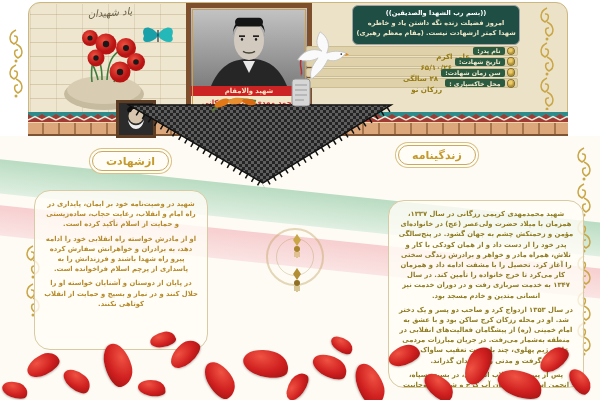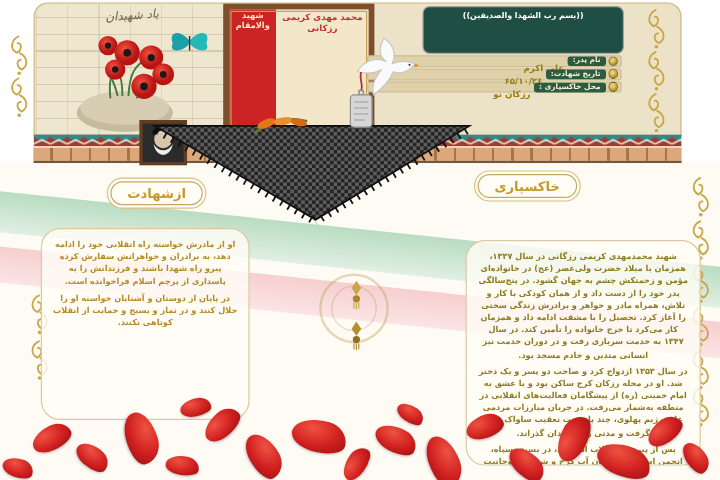--- a/index.html
+++ b/index.html
@@ -34,21 +34,21 @@
     font-size:10px; color:#6b6248; text-align:center;
     transform:rotate(-4deg); direction:rtl;
   }
   .poppies { left:32px; top:18px; }
   
   .photo-frame {
     left:186px; top:3px; width:126px; height:110px;
     border:5px solid #7e4f2c;
     outline:1px solid #c9a05a; outline-offset:-7px;
     background:#f0e3c6;
-    display:flex; 
+    display:flex; flex-direction:column;
   }
   .photo-img { flex:1; width:100%; display:block; }
   .cap1 { background:#cc2424; color:#ffe9c8; font-size:6.8px; font-weight:bold; text-align:center; padding:1px 0; direction:rtl; }
   .cap2 { background:#f3e7c9; color:#c23030; font-size:7.2px; font-weight:bold; text-align:center; padding:1.5px 0; direction:rtl; }
 
   
   .quote-box {
     left:352px; top:5px; width:168px; height:40px;
     background:#1f4f44;
     border:1px solid #a3a3a3; border-radius:6px;
@@ -218,32 +218,39 @@
     <circle cx="51" cy="29" r="1.2" fill="#222"></circle>
       <circle cx="65" cy="29" r="1.2" fill="#222"></circle>
     <path d="M52 40 C55 42 61 42 64 40" stroke="#443" stroke-width="1.4" fill="none"></path>
   </svg>
   <div class="cap1">شهید والامقام</div>
   <div class="cap2">محمد مهدی کریمی رزکانی</div>
 </div>
 
 <div class="abs quote-box">
   <div class="q1">((بسم رب الشهدا والصدیقین))</div>
+  <div>امروز فضیلت زنده نگه داشتن یاد و خاطره</div>
+  <div>شهدا کمتر ازشهادت نیست. (مقام معظم رهبری)</div>
 </div>
 
 <div class="abs fields">
   <div class="field-row">
     <span class="f-bullet"></span>
     <span class="f-label">نام پدر:</span>
     <span class="f-value">علی اکرم</span>
   </div>
   <div class="field-row">
     <span class="f-bullet"></span>
     <span class="f-label">تاریخ شهادت:</span>
     <span class="f-value">۶۵/۱۰/۲۶</span>
+  </div>
+  <div class="field-row">
+    <span class="f-bullet"></span>
+    <span class="f-label">سن زمان شهادت:</span>
+    <span class="f-value">۲۸ سالگی</span>
   </div>
   <div class="field-row">
     <span class="f-bullet"></span>
     <span class="f-label">محل خاکسپاری :</span>
     <span class="f-value">رزکان نو</span>
   </div>
 </div>
 
 <svg class="abs orn" style="left:6px;top:28px" width="20" height="70" viewBox="0 0 20 70">
   <use href="#swirlU" y="0"></use>
@@ -284,25 +291,26 @@
     <path d="M5 18 L5 23 M7 18 L7 24 M9 18 L9 23" stroke="#c9a646" stroke-width="1"></path>
   </svg>
   <svg class="abs" style="left:290px;top:132px;z-index:2" width="14" height="24" viewBox="0 0 14 24">
     <path d="M7 0 L11 6 L7 12 L3 6 Z" fill="#b28f34"></path>
       <circle cx="7" cy="15" r="3" fill="#8f6f24"></circle>
     <path d="M5 18 L5 23 M7 18 L7 24 M9 18 L9 23" stroke="#b28f34" stroke-width="1"></path>
   </svg>
 
   <div class="heading" style="left:92px;top:15px">ازشهادت</div>
   <div class="text-box will-box">
+    <p>شهید در وصیت‌نامه خود بر ایمان، پایداری در راه امام و انقلاب، رعایت حجاب، ساده‌زیستی و حمایت از اسلام تأکید کرده است.</p>
     <p>او از مادرش خواسته راه انقلابی خود را ادامه دهد، به برادران و خواهرانش سفارش کرده پیرو راه شهدا باشند و فرزندانش را به پاسداری از پرچم اسلام فراخوانده است.</p>
     <p>در پایان از دوستان و آشنایان خواسته او را حلال کنند و در نماز و بسیج و حمایت از انقلاب کوتاهی نکنند.</p>
   </div>
 
-  <div class="heading" style="left:398px;top:9px">خاکسپاری</div>
+  <div class="heading" style="left:398px;top:9px">زندگینامه</div>
   <div class="text-box bio-box">
     <p>شهید محمدمهدی کریمی رزگانی در سال ۱۳۳۷، همزمان با میلاد حضرت ولی‌عصر (عج) در خانواده‌ای مؤمن و زحمتکش چشم به جهان گشود. در پنج‌سالگی پدر خود را از دست داد و از همان کودکی با کار و تلاش، همراه مادر و خواهر و برادرش زندگی سختی را آغاز کرد. تحصیل را با مشقت ادامه داد و همزمان کار می‌کرد تا خرج خانواده را تأمین کند. در سال ۱۳۴۷ به خدمت سربازی رفت و در دوران خدمت نیز انسانی متدین و خادم مسجد بود.</p>
     <p>در سال ۱۳۵۳ ازدواج کرد و صاحب دو پسر و یک دختر شد. او در محله رزکان کرج ساکن بود و با عشق به امام خمینی (ره) از پیشگامان فعالیت‌های انقلابی در منطقه به‌شمار می‌رفت. در جریان مبارزات مردمی علیه رژیم پهلوی، چند بار تحت تعقیب ساواک قرار گرفت و مدتی را در زندان گذراند.</p>
     <p>پس از پیروزی انقلاب اسلامی، در بسیج، سپاه، انجمن اسلامی سازمان آب کرج و شورای روحانیت کرج فعالیت‌های گسترده‌ای داشت. مردی مردمی، خیرخواه و اخلاق‌مدار بود و برای رفع مشکلات مردم تلاش می‌کرد. جلسات قرآن و برنامه‌های فرهنگی در منزل برگزار می‌کرد و جوانان را به حضور در نماز جمعه و بسیج تشویق می‌نمود.</p>
   </div>
 </div>
 
 <svg class="abs imam-photo" width="40" height="38" viewBox="0 0 40 38">
   <rect width="40" height="38" fill="#5f3d22"></rect>
   <rect x="3" y="3" width="34" height="32" fill="#2b2b2b"></rect>

